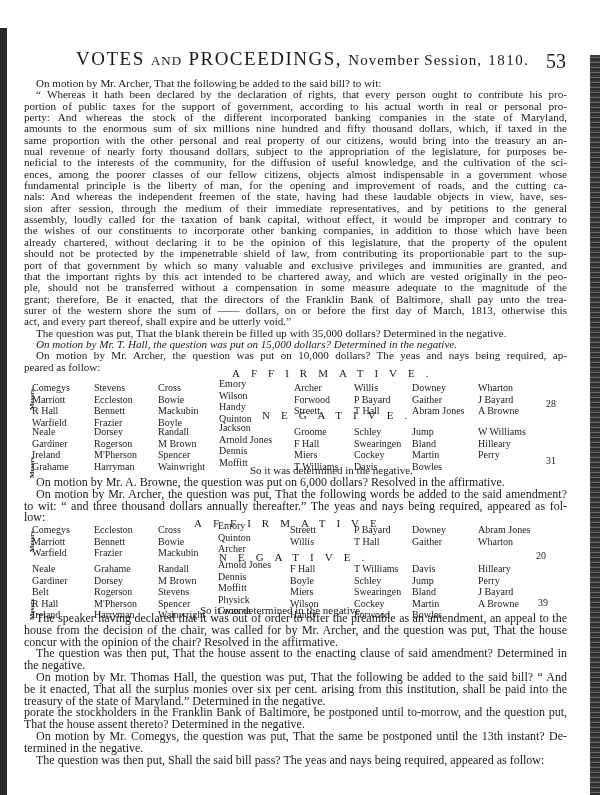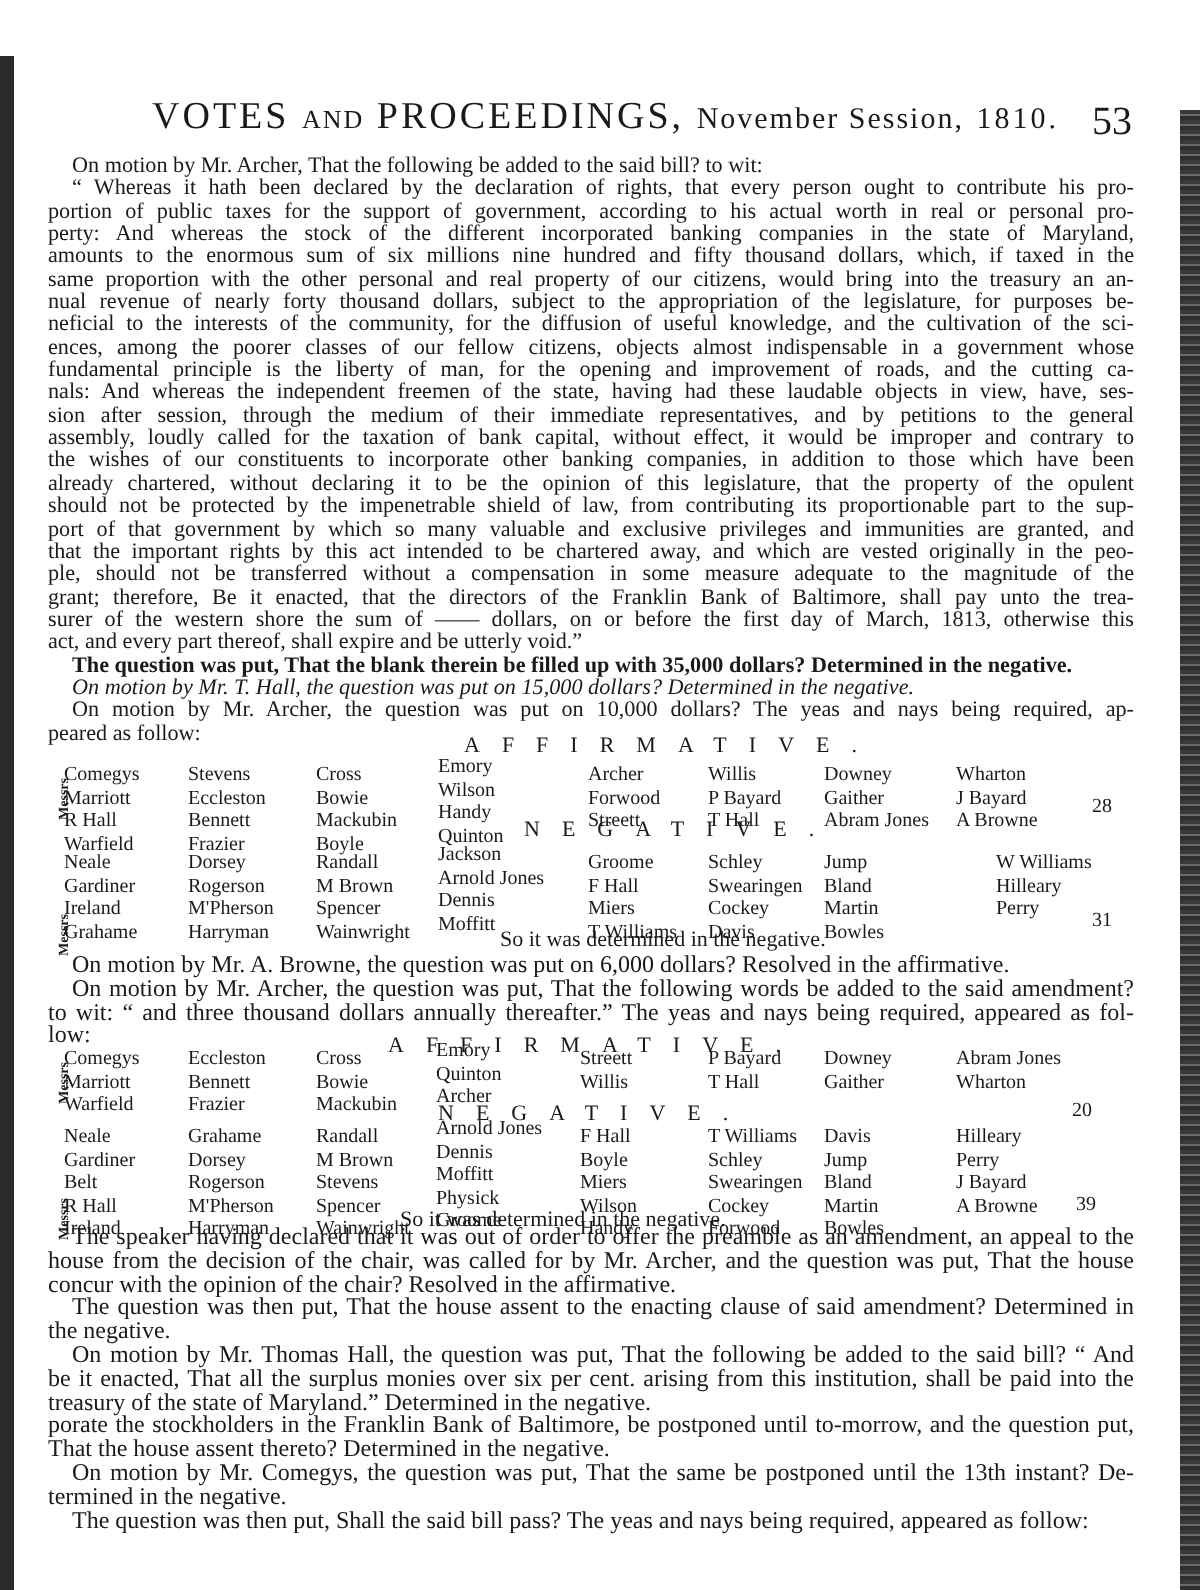--- a/index.html
+++ b/index.html
@@ -90,21 +90,21 @@
       <span class="line">assembly, loudly called for the taxation of bank capital, without effect, it would be improper and contrary to</span>
       <span class="line">the wishes of our constituents to incorporate other banking companies, in addition to those which have been</span>
       <span class="line">already chartered, without declaring it to be the opinion of this legislature, that the property of the opulent</span>
       <span class="line">should not be protected by the impenetrable shield of law, from contributing its proportionable part to the sup-</span>
       <span class="line">port of that government by which so many valuable and exclusive privileges and immunities are granted, and</span>
       <span class="line">that the important rights by this act intended to be chartered away, and which are vested originally in the peo-</span>
       <span class="line">ple, should not be transferred without a compensation in some measure adequate to the magnitude of the</span>
       <span class="line">grant; therefore, Be it enacted, that the directors of the Franklin Bank of Baltimore, shall pay unto the trea-</span>
       <span class="line">surer of the western shore the sum of —— dollars, on or before the first day of March, 1813, otherwise this</span>
       <span class="line last">act, and every part thereof, shall expire and be utterly void.”</span>
-      <span class="line last" style="padding-left: 12px; font-weight: bold;">The question was put, That the blank therein be filled up with 35,000 dollars? Determined in the negative.</span>
+      <span class="line last" style="padding-left: 12px;">The question was put, That the blank therein be filled up with 35,000 dollars? Determined in the negative.</span>
       <span class="line last" style="padding-left: 12px; font-style: italic;">On motion by Mr. T. Hall, the question was put on 15,000 dollars? Determined in the negative.</span>
       <span class="line" style="padding-left: 12px;">On motion by Mr. Archer, the question was put on 10,000 dollars? The yeas and nays being required, ap-</span>
       <span class="line last">peared as follow:</span>
     </div>
 
   <div class="vote-block" id="vote1" style="top:368px;height:100px;">
     <div class="vote-heading" style="left:208px;top:0;">AFFIRMATIVE.</div>
     <div class="messrs" style="left:3px;top:42px;">Messrs</div>
     <div class="total" style="left:522px;top:30px;">28</div>
     <div class="vote-heading" style="left:238px;top:42px;">NEGATIVE.</div>
@@ -190,21 +190,21 @@
         <div>Swearingen</div>
         <div>Cockey</div>
         <div>Davis</div>
       </div>
       <div class="col" style="left: 388px; top: 58px;">
         <div>Jump</div>
         <div>Bland</div>
         <div>Martin</div>
         <div>Bowles</div>
       </div>
-      <div class="col" style="left: 454px; top: 58px; margin-left: 20px;">
+      <div class="col" style="left: 454px; top: 58px;">
         <div>W Williams</div>
         <div>Hilleary</div>
         <div>Perry</div>
       </div>
     </div>
 
   <div class="section2" id="part2" style="top:477px;">
       <span class="line last" style="padding-left: 12px;">On motion by Mr. A. Browne, the question was put on 6,000 dollars? Resolved in the affirmative.</span>
       <span class="line" style="padding-left: 12px;">On motion by Mr. Archer, the question was put, That the following words be added to the said amendment?</span>
       <span class="line">to wit: “ and three thousand dollars annually thereafter.”  The yeas and nays being required, appeared as fol-</span>

